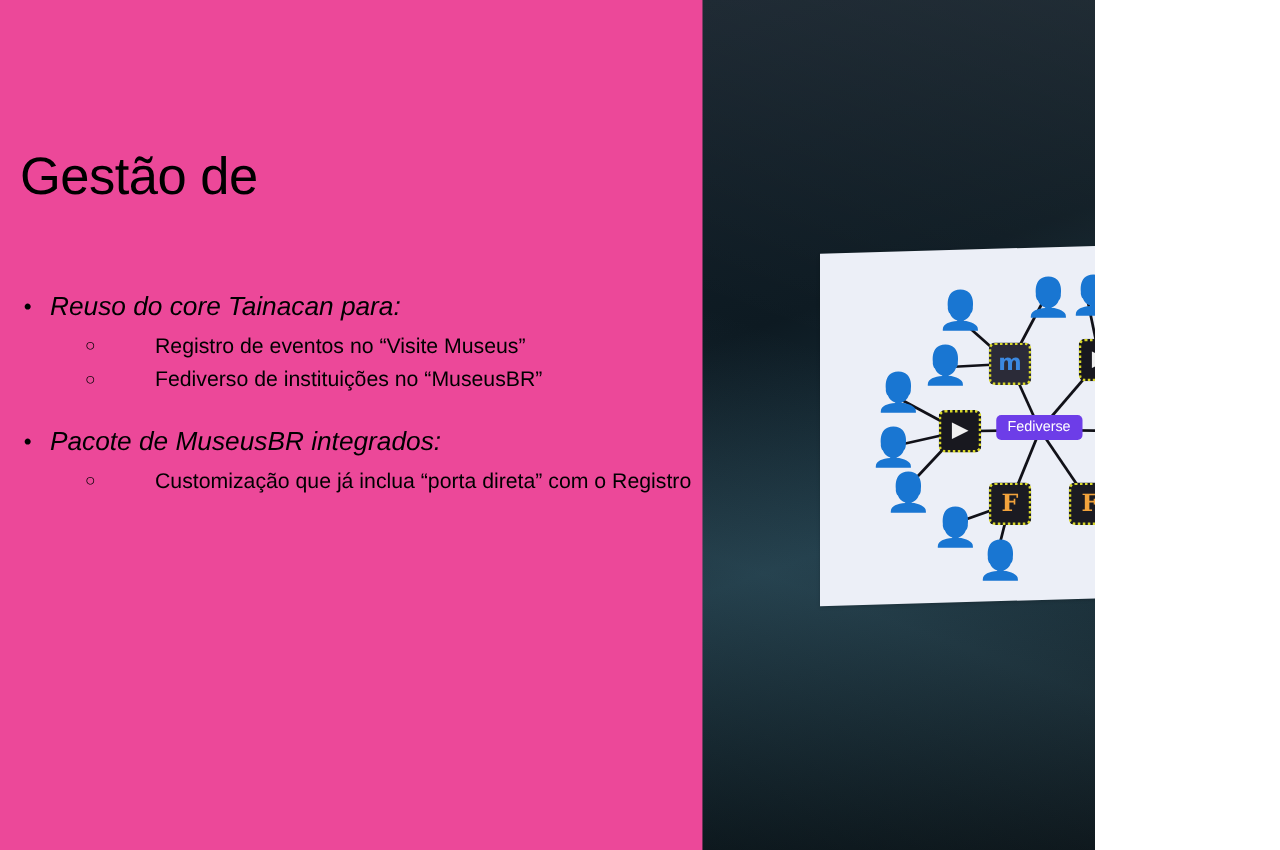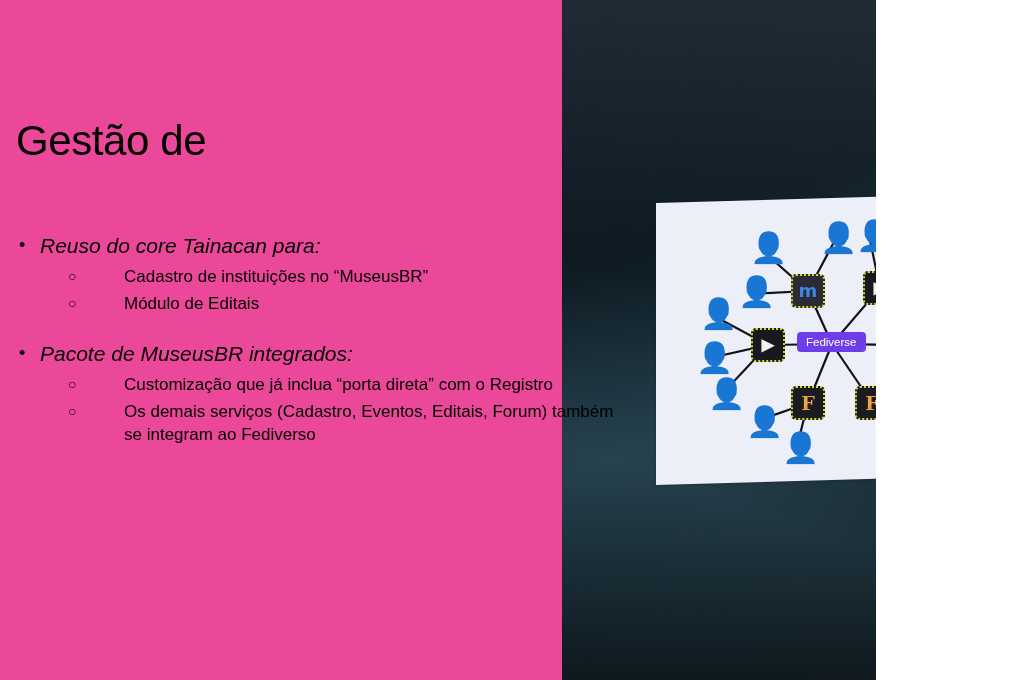--- a/index.html
+++ b/index.html
@@ -195,42 +195,38 @@
 
   <div class="body">
 
     <div class="lvl1">
       <span class="dot">•</span>
       <span class="txt">Reuso do core Tainacan para:</span>
     </div>
     <div class="sub">
       <div class="lvl2">
         <span class="ring"></span>
-        <span class="txt">Cadastro de instituições no “MuseusBR”</span>
+        <span class="txt">Registro de eventos no “Visite Museus”</span>
       </div>
       <div class="lvl2">
         <span class="ring"></span>
-        <span class="txt">Módulo de Editais</span>
+        <span class="txt">Fediverso de instituições no “MuseusBR”</span>
       </div>
     </div>
 
     <div class="group-gap"></div>
 
     <div class="lvl1">
       <span class="dot">•</span>
       <span class="txt">Pacote de MuseusBR integrados:</span>
     </div>
     <div class="sub">
       <div class="lvl2">
         <span class="ring"></span>
         <span class="txt">Customização que já inclua “porta direta” com o Registro</span>
-      </div>
-      <div class="lvl2">
-        <span class="ring"></span>
-        <span class="txt">Os demais serviços (Cadastro, Eventos, Editais, Forum) também se integram ao Fediverso</span>
       </div>
     </div>
 
   </div>
 
   <div class="fedi-card">
     <div class="fedi-inner">
 
       <svg class="fedi-svg" width="352" height="282" viewBox="0 0 352 282">
         <g stroke="#111118" stroke-width="2.2" fill="none">

